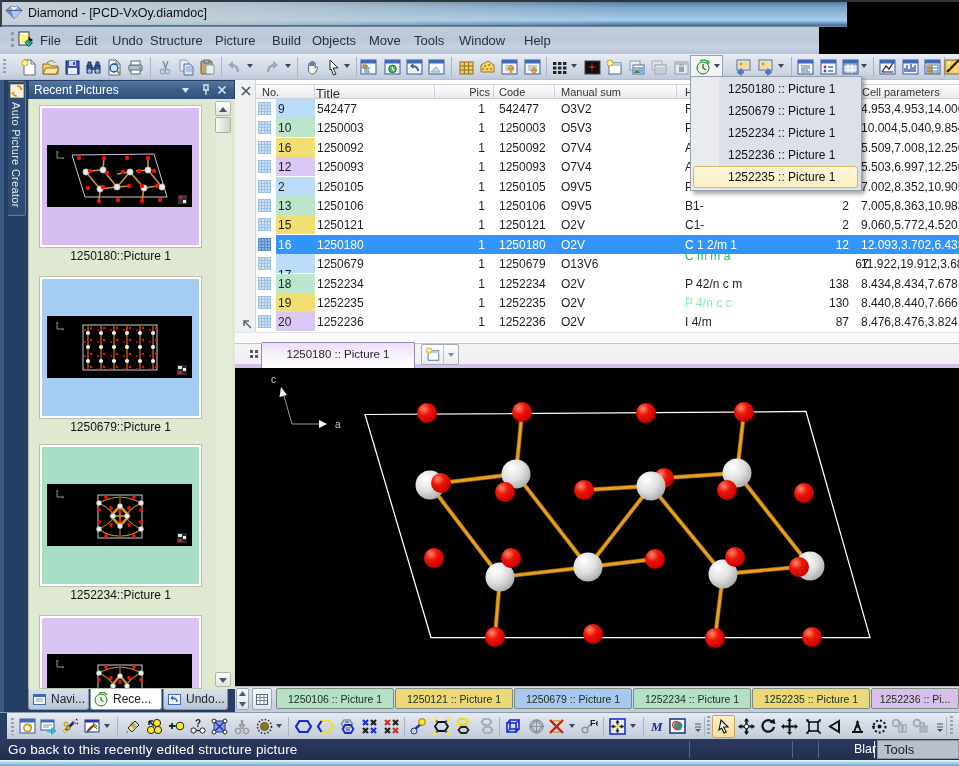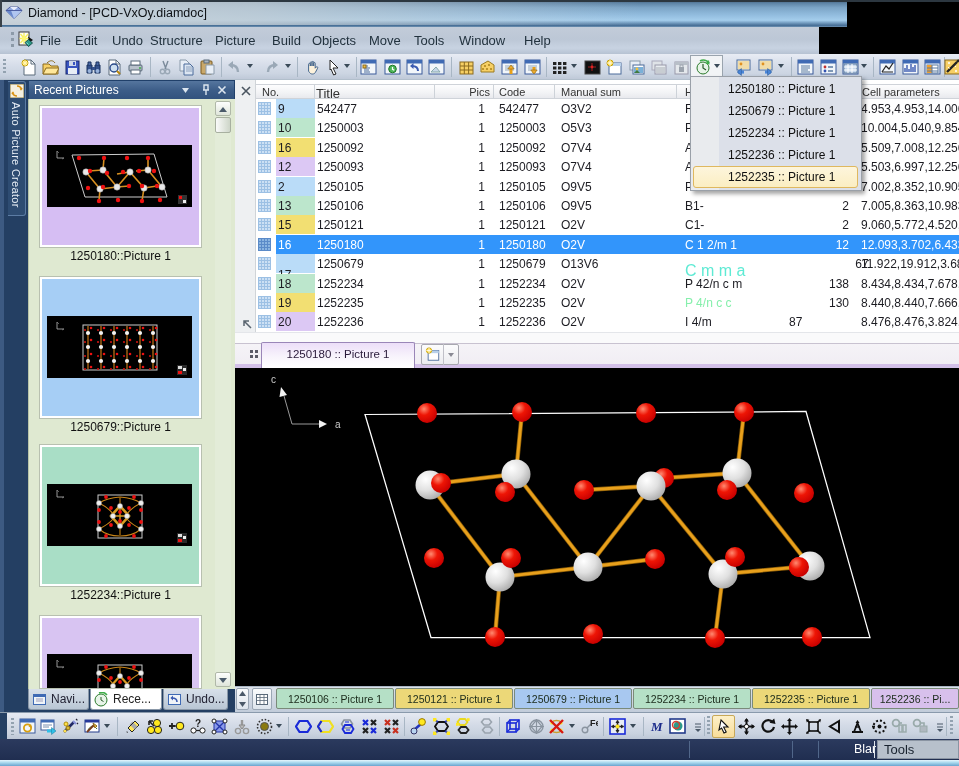--- a/index.html
+++ b/index.html
@@ -670,21 +670,21 @@
 <div class="abs" style="left:276px;top:254px;width:39px;height:19px;background:#badcf8"></div>
 <svg class="abs" style="left:258px;top:257px" width="13" height="13" viewBox="0 0 13 13">
     <rect x="0.5" y="0.5" width="12" height="12" fill="#cce0f4" stroke="#9cc0e4"></rect>
     <path d="M0 3.5h13M0 6.5h13M0 9.5h13M3.5 0v13M6.5 0v13M9.5 0v13" stroke="#9cc0e4" stroke-width="1"></path>
   </svg>
 <div class="abs" style="left:278px;top:268px;font-size:12px;color:#1c1c22">17</div>
 <div class="abs" style="left:317px;top:257px;font-size:12px;color:#1c1c22">1250679</div>
 <div class="abs" style="left:425px;top:257px;width:60px;font-size:12px;color:#1c1c22;text-align:right">1</div>
 <div class="abs" style="left:499px;top:257px;font-size:12px;color:#1c1c22">1250679</div>
 <div class="abs" style="left:561px;top:257px;font-size:12px;color:#1c1c22">O13V6</div>
-<div class="abs" style="left:685px;top:262px;font-size:16px;color:#5eead4">C m m a</div>
+<div class="abs" style="left:685px;top:249px;font-size:12px;color:#22c55e">C m m a</div>
 <div class="abs" style="left:832px;top:257px;width:60px;font-size:12px;color:#1c1c22;text-align:center">67</div>
 <div class="abs" style="left:861px;top:257px;font-size:12px;color:#1c1c22;white-space:nowrap">11.922,19.912,3.680</div>
 <div class="abs" style="left:276px;top:274px;width:39px;height:19px;background:#bce6cc"></div>
 <svg class="abs" style="left:258px;top:277px" width="13" height="13" viewBox="0 0 13 13">
     <rect x="0.5" y="0.5" width="12" height="12" fill="#cce0f4" stroke="#9cc0e4"></rect>
     <path d="M0 3.5h13M0 6.5h13M0 9.5h13M3.5 0v13M6.5 0v13M9.5 0v13" stroke="#9cc0e4" stroke-width="1"></path>
   </svg>
 <div class="abs" style="left:278px;top:277px;font-size:12px;color:#1c1c22">18</div>
 <div class="abs" style="left:317px;top:277px;font-size:12px;color:#1c1c22">1252234</div>
 <div class="abs" style="left:425px;top:277px;width:60px;font-size:12px;color:#1c1c22;text-align:right">1</div>
@@ -710,21 +710,21 @@
 <svg class="abs" style="left:258px;top:315px" width="13" height="13" viewBox="0 0 13 13">
     <rect x="0.5" y="0.5" width="12" height="12" fill="#cce0f4" stroke="#9cc0e4"></rect>
     <path d="M0 3.5h13M0 6.5h13M0 9.5h13M3.5 0v13M6.5 0v13M9.5 0v13" stroke="#9cc0e4" stroke-width="1"></path>
   </svg>
 <div class="abs" style="left:278px;top:315px;font-size:12px;color:#1c1c22">20</div>
 <div class="abs" style="left:317px;top:315px;font-size:12px;color:#1c1c22">1252236</div>
 <div class="abs" style="left:425px;top:315px;width:60px;font-size:12px;color:#1c1c22;text-align:right">1</div>
 <div class="abs" style="left:499px;top:315px;font-size:12px;color:#1c1c22">1252236</div>
 <div class="abs" style="left:561px;top:315px;font-size:12px;color:#1c1c22">O2V</div>
 <div class="abs" style="left:685px;top:315px;font-size:12px;color:#1c1c22">I 4/m</div>
-<div class="abs" style="left:789px;top:315px;width:60px;font-size:12px;color:#1c1c22;text-align:left">87</div>
+<div class="abs" style="left:789px;top:315px;width:60px;font-size:12px;color:#1c1c22;text-align:right">87</div>
 <div class="abs" style="left:861px;top:315px;font-size:12px;color:#1c1c22;white-space:nowrap">8.476,8.476,3.824,90</div>
 <div class="abs" style="left:235px;top:332px;width:724px;height:11px;background:#fafafb;border-top:1px solid #e4e6ea"></div>
 <div class="abs" style="left:690px;top:76px;width:172px;height:115px;background:#dce0e9;border:1px solid #9aa0a8;box-shadow:3px 3px 4px rgba(0,0,0,0.35);z-index:50">
     <div class="abs" style="left:0;top:0;width:28px;height:113px;background:#e9ebee"></div>
   </div>
 <div class="abs" style="left:728px;top:82px;font-size:12px;color:#101010;z-index:52">1250180 :: Picture 1</div>
 <div class="abs" style="left:728px;top:104px;font-size:12px;color:#101010;z-index:52">1250679 :: Picture 1</div>
 <div class="abs" style="left:728px;top:126px;font-size:12px;color:#101010;z-index:52">1252234 :: Picture 1</div>
 <div class="abs" style="left:728px;top:148px;font-size:12px;color:#101010;z-index:52">1252236 :: Picture 1</div>
 <div class="abs" style="left:693px;top:166px;width:165px;height:22px;background:linear-gradient(180deg,#fdf5dc,#fbeec2);border:1px solid #dfb85f;border-radius:3px;z-index:51"></div>
@@ -1105,20 +1105,21 @@
       <rect x="8" y="8" width="7" height="6" fill="#b0b8c0" stroke="#9aa"></rect>
     </svg>
     <svg class="abs" style="left:936px;top:9px" width="8" height="10" viewBox="0 0 8 10">
       <path d="M1 2h6M1 5h6" stroke="#4a5868" stroke-width="1.2"></path>
       <polygon points="1,7 7,7 4,10" fill="#4a5868"></polygon>
     </svg>
     <div class="abs" style="left:946px;top:4px;width:1px;height:19px;background:#a8b6c4"></div>
     <div class="abs" style="left:950px;top:3px;width:3px;height:20px;background:repeating-linear-gradient(180deg,#93a2b0 0 2px,transparent 2px 4px)"></div>
   </div>
 <div class="abs" style="left:0;top:739px;width:959px;height:21px;background:linear-gradient(180deg,#2b3a5e,#202e50)">
+    <div class="abs" style="left:8px;top:3px;font-size:13.5px;letter-spacing:0.15px;color:#fff">Go back to this recently edited structure picture</div>
     <div class="abs" style="left:689px;top:2px;width:1px;height:17px;background:#51678a"></div>
     <div class="abs" style="left:792px;top:2px;width:1px;height:17px;background:#51678a"></div>
     <div class="abs" style="left:818px;top:2px;width:1px;height:17px;background:#51678a"></div>
     <div class="abs" style="left:854px;top:3px;font-size:12.5px;color:#fff">Blar</div>
     <div class="abs" style="left:874px;top:2px;width:1px;height:17px;background:#dfe5ec"></div>
     <div class="abs" style="left:877px;top:1px;width:82px;height:19px;border:1px solid #8a94a2;background:#b7c0cb"></div>
     <div class="abs" style="left:884px;top:3px;font-size:13px;color:#18222e">Tools</div>
   </div>
 <div class="abs" style="left:0;top:760px;width:959px;height:6px;background:linear-gradient(180deg,#e6f6fc 0%,#aedcf0 40%,#68a4ce 100%)"></div>
 </body></html>

